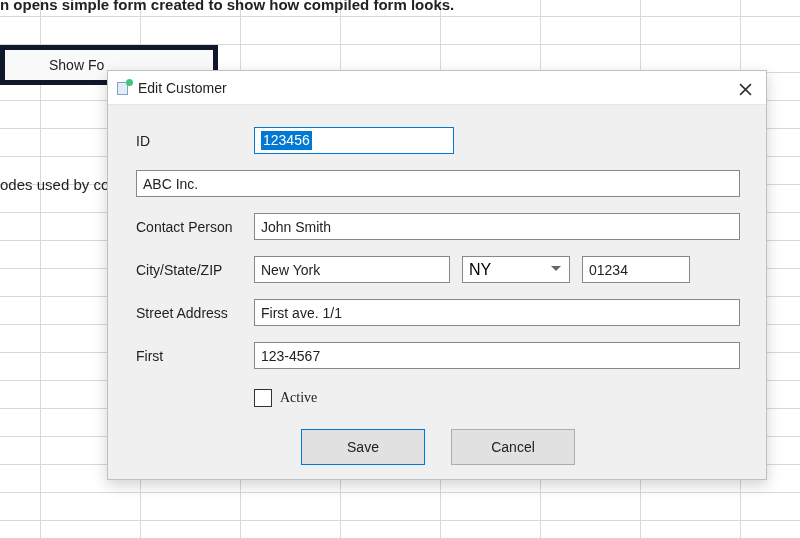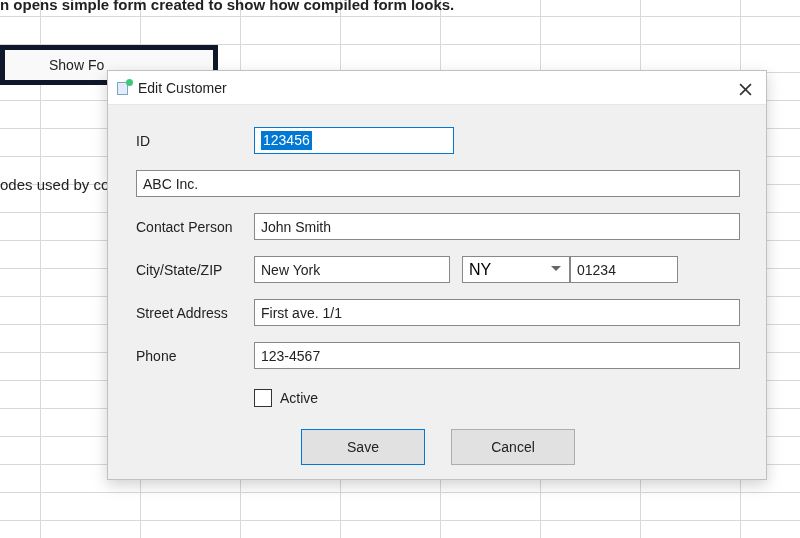--- a/index.html
+++ b/index.html
@@ -192,20 +192,21 @@
     .checkbox {
       width: 18px; height: 18px;
       border: 1.5px solid #333;
       background: #fff;
       margin-right: 8px;
       cursor: pointer;
     }
     .cb-label {
       font-size: 14px;
       color: #222;
+      font-family: Liberation Serif, serif;
     }
     .buttons {
       display: flex;
       justify-content: center;
       gap: 26px;
       margin-top: 4px;
     }
     .btn {
       width: 124px;
       height: 36px;
@@ -274,34 +275,34 @@
 
     <div class="row city-state-row">
       <span class="label">City/State/ZIP</span>
       <span class="input input-city">
           <span>New York</span>
         </span>
       <span class="state-select">
         <span>NY</span>
         <span class="chev"></span>
       </span>
-      <span class="input input-zip" style="">
+      <span class="input input-zip" style="margin-left:12px;">
           <span>01234</span>
         </span>
     </div>
 
     <div class="row">
       <span class="label">Street Address</span>
       <span class="input input-full">
           <span>First ave. 1/1</span>
         </span>
     </div>
 
     <div class="row">
-      <span class="label">Phone</span>
+      <span class="label">First</span>
       <span class="input input-full">
           <span>123-4567</span>
         </span>
     </div>
 
     <div class="checkbox-row">
       <span class="checkbox"></span>
       <span class="cb-label">Active</span>
     </div>
 

